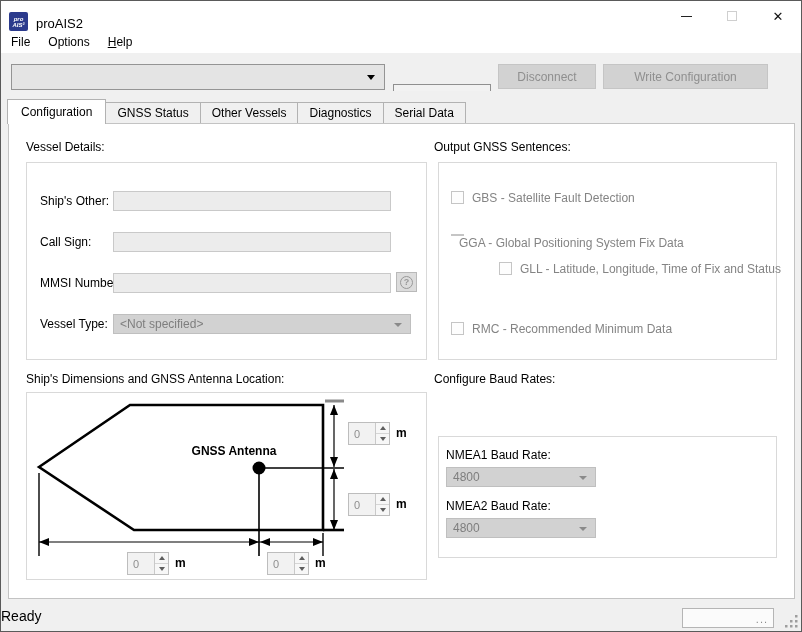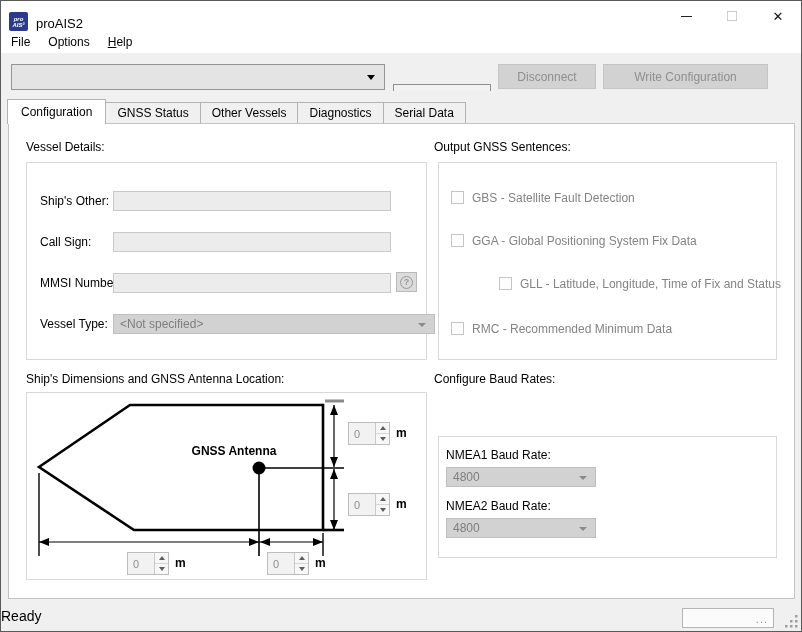--- a/index.html
+++ b/index.html
@@ -185,37 +185,37 @@
       <span class="field-label" style="left:13px; top:31px;">Ship's Other:</span>
       <input class="textbox-disabled" style="left: 86px; top: 28px; width: 278px;" disabled="" value="">
       <span class="field-label" style="left:13px; top:72px;">Call Sign:</span>
       <input class="textbox-disabled" style="left: 86px; top: 69px; width: 278px;" disabled="" value="">
       <span class="field-label" style="left:13px; top:113px;">MMSI Number:</span>
       <input class="textbox-disabled" style="left: 86px; top: 110px; width: 278px;" disabled="" value="">
       <div class="help-btn" style="left:369px; top:109px;">
         <span class="help-circle">?</span>
       </div>
       <span class="field-label" style="left:13px; top:154px;">Vessel Type:</span>
-      <div class="combo-disabled" style="left:86px; top:151px; width:322px;">
+      <div class="combo-disabled" style="left:86px; top:151px; width:298px;">
         <span>&lt;Not specified&gt;</span>
         <span class="dd-arrow"></span>
       </div>
     </div>
 
     <span class="section-label" style="left:425px; top:16px;">Output GNSS Sentences:</span>
     <div class="groupbox" style="left:429px; top:38px; width:339px; height:198px;">
       <div class="check-row" style="top:28px;">
         <span class="checkbox"></span>
         <span class="check-label">GBS - Satellite Fault Detection</span>
       </div>
-      <div class="check-row" style="top:71px;">
+      <div class="check-row" style="top:71px;flex-direction:column;">
         <span class="checkbox"></span>
         <span class="check-label">GGA - Global Positioning System Fix Data</span>
       </div>
-      <div class="check-row" style="top:114px;padding-left:48px;">
+      <div class="check-row" style="top:99px;padding-left:48px;">
         <span class="checkbox"></span>
         <span class="check-label">GLL - Latitude, Longitude, Time of Fix and Status</span>
       </div>
       <div class="check-row" style="top:159px;">
         <span class="checkbox"></span>
         <span class="check-label">RMC - Recommended Minimum Data</span>
       </div>
     </div>
 
     <span class="section-label" style="left:17px; top:248px;">Ship's Dimensions and GNSS Antenna Location:</span>

